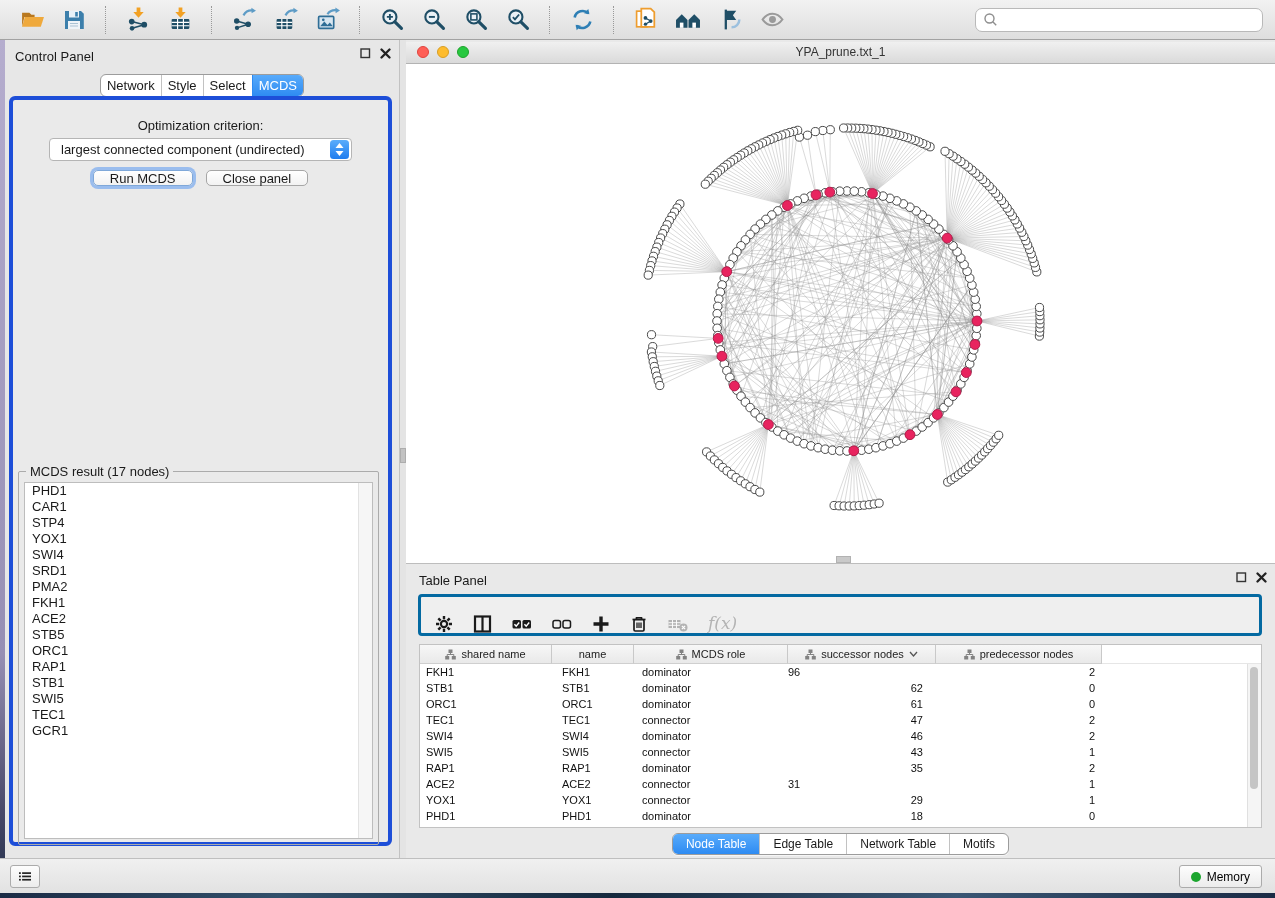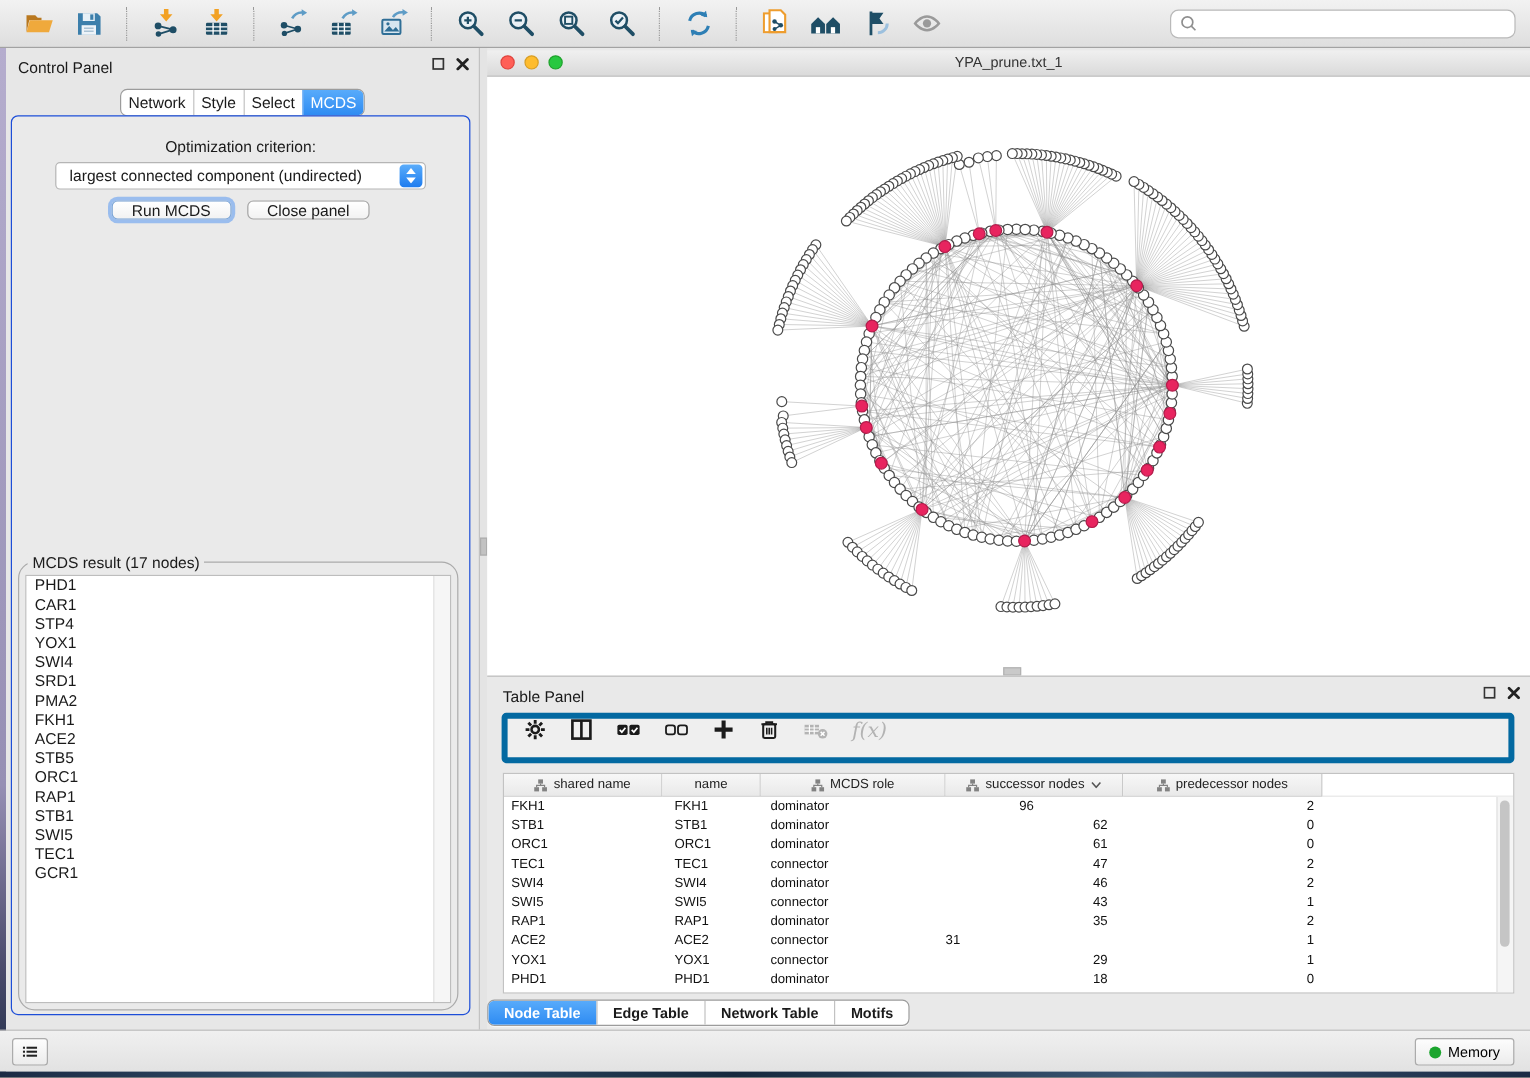--- a/index.html
+++ b/index.html
@@ -24,34 +24,34 @@
   .panel-head{position:absolute;left:0;top:0;right:0;height:30px;padding-left:48px;}
   .panel-title{position:absolute;left:10px;top:9px;font-size:13px;color:#1a1a1a;}
   .ph-icons{position:absolute;right:8px;top:8px;display:flex;gap:9px;align-items:center;}
   .tabs-row{position:absolute;top:34px;left:0;right:0;display:flex;justify-content:center;}
   .seg{display:flex;border:1px solid #9C9C9C;border-radius:6px;overflow:hidden;background:#fff;height:21px;
     box-shadow:0 1px 0 rgba(255,255,255,.6);}
   .seg-item{padding:0 6px;font-size:13px;line-height:21px;border-left:1px solid #C2C2C2;color:#1a1a1a;}
   .seg-item:first-child{border-left:none;}
   .seg-item.active{background:linear-gradient(#58ABFB,#2E8BF2);color:#fff;border-left-color:#2E8BF2;}
   .cp-inner{position:absolute;left:4px;right:7px;top:56px;bottom:12px;background:#EAEAEA;
-    border:1px solid #1d4ed8;border-radius:6px;}
+    border:4px solid #1d4ed8;border-radius:6px;}
   .opt-label{position:absolute;top:18px;left:0;right:0;text-align:center;font-size:13px;}
   .selectbox{position:absolute;left:36px;right:36px;top:38px;height:23px;background:#fff;
     border:1px solid #B5B5B5;border-radius:4px;display:flex;align-items:center;box-sizing:border-box;}
   .selectbox .sel-text{flex:1;font-size:13px;padding-left:11px;white-space:nowrap;overflow:hidden;}
   .stepper{width:19px;height:19px;margin-right:2px;border-radius:3.5px;
     background:linear-gradient(#5BADFB,#1E7CEF);display:flex;flex-direction:column;
     align-items:center;justify-content:center;gap:1px;}
   .btn-row{position:absolute;left:0;right:0;top:70px;display:flex;justify-content:center;gap:13px;}
   .pbtn{height:16px;padding:0 16px;font-size:13px;background:linear-gradient(#FFFFFF,#F2F2F2);
     border:1px solid #A6A6A6;border-radius:5px;color:#1a1a1a;}
   .pbtn.focus{box-shadow:0 0 0 3px rgba(110,165,240,.65);border-color:#7FA8D9;}
   .groupbox{position:absolute;left:5px;right:9px;top:371px;height:372px;border:1px solid #ABABAB;
-    border-radius:14px;}
+    border-radius:2px;}
   .groupbox .legend{position:absolute;top:-8px;left:7px;background:#EAEAEA;padding:0 4px;font-size:13px;}
   .listbox{position:absolute;left:5px;right:5px;top:10px;bottom:5px;background:#fff;
     border:1px solid #BDBDBD;overflow:hidden;}
   .mcds-item{font-size:13px;line-height:16px;padding-left:7px;}
   .list-scroll{position:absolute;right:0;top:0;bottom:0;width:13px;background:#F6F6F6;
     border-left:1px solid #E2E2E2;}
   
   .vsplit{position:absolute;left:400px;top:40px;width:6px;height:818px;background:#E4E4E4;}
   .v-handle{position:absolute;left:0;top:408px;width:6px;height:15px;background:#C2C2C2;
     border:1px solid #ADADAD;box-sizing:border-box;}
@@ -66,36 +66,36 @@
   .light.green{background:#28C840;border:1px solid #1FA32C;box-sizing:border-box;}
   .net-title .title-text{position:absolute;left:0;right:0;top:3px;text-align:center;
     font-size:12px;color:#333;}
   .net-canvas{position:relative;width:869px;height:500px;background:#fff;}
   .h-handle{position:absolute;left:430px;bottom:1px;width:15px;height:7px;background:#C9C9C9;
     border:1px solid #B2B2B2;box-sizing:border-box;}
   
   .table-panel{position:absolute;left:406px;top:563px;width:869px;height:295px;background:#E9E9E9;
     border-top:1px solid #BDBDBD;box-sizing:border-box;}
   .tp-toolbar{position:absolute;left:12px;right:13px;top:30px;height:42px;background:#EFEFEF;
-    border:5px solid #0369a1;border-radius:4px;display:flex;align-items:flex-start;gap:20px;
+    border:3px solid #0369a1;border-radius:4px;display:flex;align-items:flex-end;gap:20px;
     padding:0 14px;box-sizing:border-box;}
   .fx{font-family:"DejaVu Serif",serif;font-style:italic;font-size:17px;color:#B3B3B3;}
   .table-wrap{position:absolute;left:13px;right:13px;top:80px;height:184px;background:#fff;
     border:1px solid #C2C2C2;box-sizing:border-box;overflow:hidden;}
   .thead{display:flex;height:19px;}
   .th{background:linear-gradient(#F7F7F7,#E9E9E9);border-right:1px solid #C9C9C9;
     border-bottom:1px solid #CFCFCF;display:flex;align-items:center;justify-content:center;gap:5px;
     font-size:11px;color:#222;box-sizing:border-box;}
   .thead .spacer-th{flex:1;border-bottom:1px solid #E6E6E6;}
   .tr{display:flex;height:16px;align-items:center;font-size:11px;color:#111;}
   .td{box-sizing:border-box;white-space:nowrap;overflow:hidden;}
   .vscroll{position:absolute;right:0;top:19px;bottom:0;width:13px;background:#F5F5F5;
     border-left:1px solid #E0E0E0;}
   .vthumb{position:absolute;left:2px;top:3px;width:8px;height:122px;background:#C5C5C5;border-radius:4px;}
-  .tp-tabs{position:absolute;left:0;right:0;bottom:3px;display:flex;justify-content:flex-start;font-weight:bold;}
+  .tp-tabs{position:absolute;left:0;right:0;bottom:3px;display:flex;justify-content:center;}
   .tp-tabs .seg{height:20px;}
   .tp-tabs .seg-item{font-size:12px;line-height:20px;padding:0 13px;}
   
   .status-bar{position:absolute;left:0;top:858px;width:1275px;height:35px;
     background:linear-gradient(#F0F0F0,#E2E2E2);border-top:1px solid #BFBFBF;box-sizing:border-box;}
   .sb-btn{position:absolute;top:6px;height:23px;border:1px solid #ABABAB;border-radius:3px;
     background:linear-gradient(#FDFDFD,#ECECEC);display:flex;align-items:center;gap:6px;
     padding:0 8px;font-size:12px;box-sizing:border-box;}
   .sb-btn.left{left:10px;width:30px;justify-content:center;}
   .sb-btn.right{right:13px;padding:0 11px;}
@@ -1140,21 +1140,21 @@
             </svg>
           <span>predecessor nodes</span>
         </div>
         <div class="spacer-th"></div>
       </div>
       <div id="table-body">
           <div class="tr">
             <div class="td" style="width: 132px; padding-left: 6px;">FKH1</div>
             <div class="td" style="width: 82px; padding-left: 10px;">FKH1</div>
             <div class="td" style="width: 154px; padding-left: 8px;">dominator</div>
-            <div class="td" style="width: 148px; text-align: center; padding-right: 13px;">96</div>
+            <div class="td" style="width: 148px; text-align: left; padding-right: 13px;">96</div>
             <div class="td" style="width: 166px; text-align: right; padding-right: 7px;">2</div>
           </div>
           <div class="tr">
             <div class="td" style="width: 132px; padding-left: 6px;">STB1</div>
             <div class="td" style="width: 82px; padding-left: 10px;">STB1</div>
             <div class="td" style="width: 154px; padding-left: 8px;">dominator</div>
             <div class="td" style="width: 148px; text-align: right; padding-right: 13px;">62</div>
             <div class="td" style="width: 166px; text-align: right; padding-right: 7px;">0</div>
           </div>
           <div class="tr">

